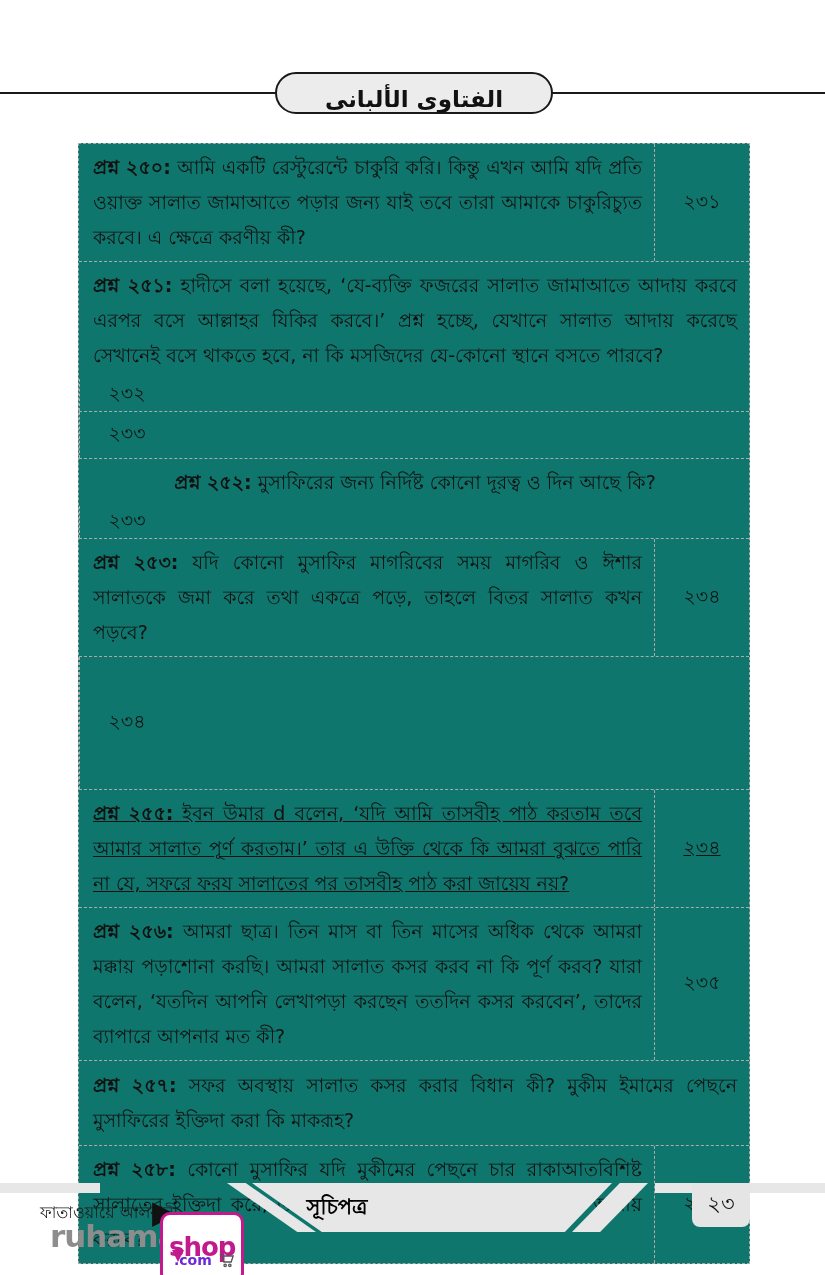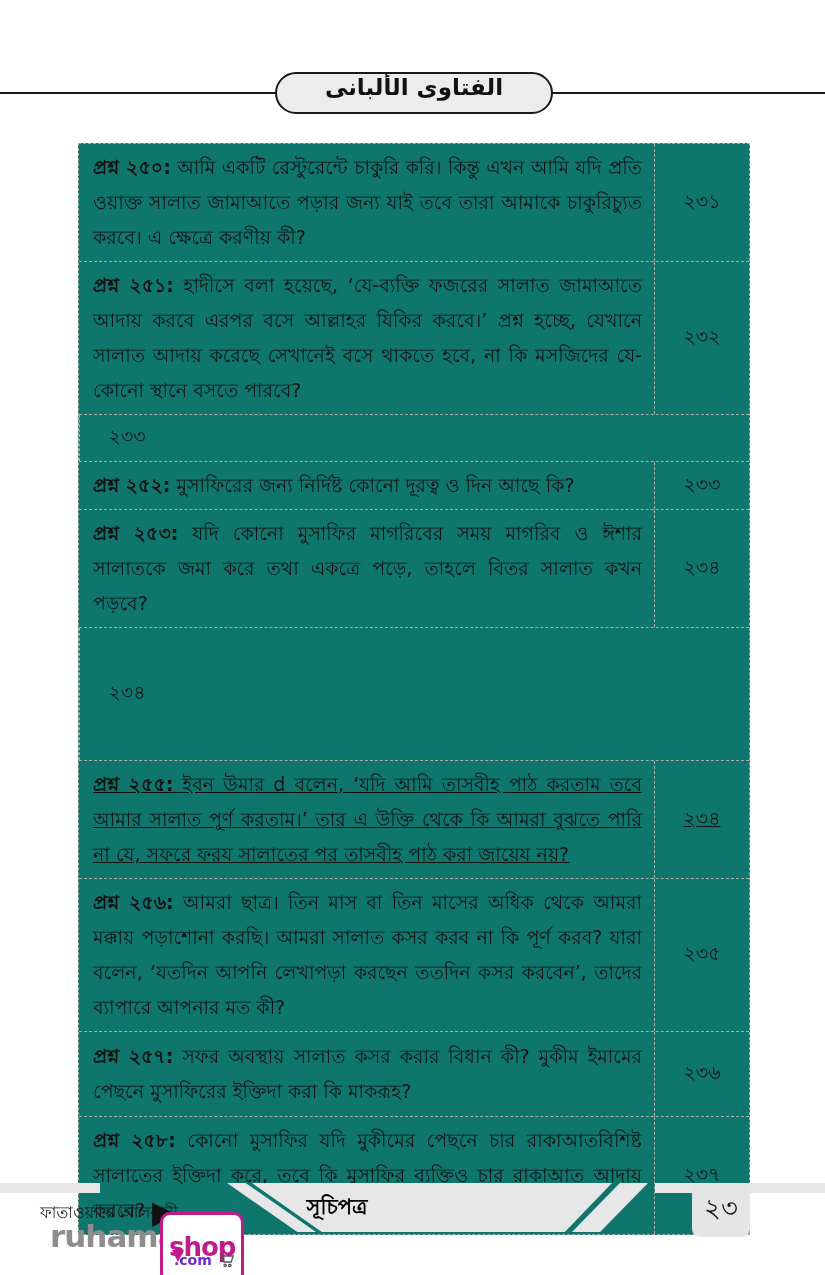--- a/index.html
+++ b/index.html
@@ -5,21 +5,21 @@
   html,body{margin:0;padding:0;}
   body{
     width:825px;height:1275px;position:relative;background:#ffffff;
     font-family:"DejaVu Sans", sans-serif;color:#111;overflow:hidden;
   }
   
   .header-rule{position:absolute;left:0;top:92px;width:825px;height:2px;background:#1a1a1a;}
   .ornament{
     position:absolute;left:275px;top:72px;width:278px;height:42px;box-sizing:border-box;
     background:#ececec;border:2px solid #1a1a1a;border-radius:22px;
-    display:flex;align-items:flex-start;justify-content:center;
+    display:flex;align-items:flex-end;justify-content:center;
   }
   .ornament .arabic{font-size:23px;font-weight:bold;letter-spacing:1px;direction:rtl;}
   
   .toc-table{
     position:absolute;left:78px;top:143px;width:672px;box-sizing:border-box;
     border:1px dashed #ababab;background:#0f766e;
   }
   .toc-row{display:flex;align-items:center;border-bottom:1px dashed #ababab;box-sizing:border-box;}
   .toc-row:last-child{border-bottom:none;}
   .q-cell{flex:1;padding:6px 12px 6px 14px;font-size:19px;line-height:35px;text-align:justify;}
@@ -39,23 +39,23 @@
   }
   .f-band{
     position:absolute;left:252px;top:1183px;width:360px;height:49px;background:#e7e7e7;
     clip-path:polygon(0% 0%,100% 0%,86.9% 100%,19.4% 100%);
   }
   .f-slash-right{
     position:absolute;left:572px;top:1183px;width:76px;height:49px;background:#e7e7e7;
     clip-path:polygon(63% 0%,100% 0%,37% 100%,0% 100%);
   }
   .f-tab{
-    position:absolute;left:692px;top:1183px;width:58px;height:54px;background:#e5e5e5;
+    position:absolute;left:692px;top:1183px;width:58px;height:44px;background:#e5e5e5;
     border-radius:0 0 8px 8px;display:flex;align-items:center;justify-content:center;
-    font-size:26px;color:#111;
+    font-size:21px;color:#111;
   }
   .f-center-title{
     position:absolute;left:0;top:1191px;width:674px;text-align:center;
     font-size:21px;font-weight:bold;color:#000;
   }
   .f-book-title{position:absolute;left:40px;top:1200px;font-size:16px;color:#1a1a1a;}
   .f-arrow{position:absolute;left:152px;top:1196px;font-size:32px;color:#111;line-height:1;}
   
   .wm{position:absolute;left:50px;top:1212px;}
   .wm-ruhama{
@@ -85,32 +85,32 @@
   </div>
 </div>
 
 <div class="toc-table">
     <div class="toc-row" style="min-height: 115px;">
       <div class="q-cell"><span class="q-label">প্রশ্ন ২৫০:</span> <span>আমি একটি রেস্টুরেন্টে চাকুরি করি। কিন্তু এখন আমি যদি প্রতি ওয়াক্ত সালাত জামাআতে পড়ার জন্য যাই তবে তারা আমাকে চাকুরিচ্যুত করবে। এ ক্ষেত্রে করণীয় কী?</span></div>
       <div class="p-cell">
         <span>২৩১</span>
       </div>
     </div>
-    <div class="toc-row" style="min-height: 137px;">
+    <div class="toc-row" style="min-height: 137px; flex-direction: column;">
       <div class="q-cell"><span class="q-label">প্রশ্ন ২৫১:</span> <span>হাদীসে বলা হয়েছে, ‘যে-ব্যক্তি ফজরের সালাত জামাআতে আদায় করবে এরপর বসে আল্লাহর যিকির করবে।’ প্রশ্ন হচ্ছে, যেখানে সালাত আদায় করেছে সেখানেই বসে থাকতে হবে, না কি মসজিদের যে-কোনো স্থানে বসতে পারবে?</span></div>
       <div class="p-cell">
         <span>২৩২</span>
       </div>
     </div>
     <div class="toc-row section" style="min-height: 47px;">
       <div class="p-cell">
         <span>২৩৩</span>
       </div>
     </div>
-    <div class="toc-row" style="min-height: 45px;">
+    <div class="toc-row" style="min-height: 45px; flex-direction: column;">
       <div class="q-cell"><span class="q-label">প্রশ্ন ২৫২:</span> <span>মুসাফিরের জন্য নির্দিষ্ট কোনো দূরত্ব ও দিন আছে কি?</span></div>
       <div class="p-cell">
         <span>২৩৩</span>
       </div>
     </div>
     <div class="toc-row" style="min-height: 85px;">
       <div class="q-cell"><span class="q-label">প্রশ্ন ২৫৩:</span> <span>যদি কোনো মুসাফির মাগরিবের সময় মাগরিব ও ঈশার সালাতকে জমা করে তথা একত্রে পড়ে, তাহলে বিতর সালাত কখন পড়বে?</span></div>
       <div class="p-cell">
         <span>২৩৪</span>
       </div>
@@ -127,23 +127,20 @@
       </div>
     </div>
     <div class="toc-row" style="min-height: 135px;">
       <div class="q-cell"><span class="q-label">প্রশ্ন ২৫৬:</span> <span>আমরা ছাত্র। তিন মাস বা তিন মাসের অধিক থেকে আমরা মক্কায় পড়াশোনা করছি। আমরা সালাত কসর করব না কি পূর্ণ করব? যারা বলেন, ‘যতদিন আপনি লেখাপড়া করছেন ততদিন কসর করবেন’, তাদের ব্যাপারে আপনার মত কী?</span></div>
       <div class="p-cell">
         <span>২৩৫</span>
       </div>
     </div>
     <div class="toc-row" style="min-height: 85px;">
       <div class="q-cell"><span class="q-label">প্রশ্ন ২৫৭:</span> <span>সফর অবস্থায় সালাত কসর করার বিধান কী? মুকীম ইমামের পেছনে মুসাফিরের ইক্তিদা করা কি মাকরূহ?</span></div>
-      <div class="p-cell">
-        <span>২৩৬</span>
-      </div>
     </div>
     <div class="toc-row" style="min-height: 83px;">
       <div class="q-cell"><span class="q-label">প্রশ্ন ২৫৮:</span> <span>কোনো মুসাফির যদি মুকীমের পেছনে চার রাকাআতবিশিষ্ট সালাতের ইক্তিদা করে, তবে কি মুসাফির ব্যক্তিও চার রাকাআত আদায় করবে?</span></div>
       <div class="p-cell">
         <span>২৩৭</span>
       </div>
     </div>
   </div>
 
 <div>

